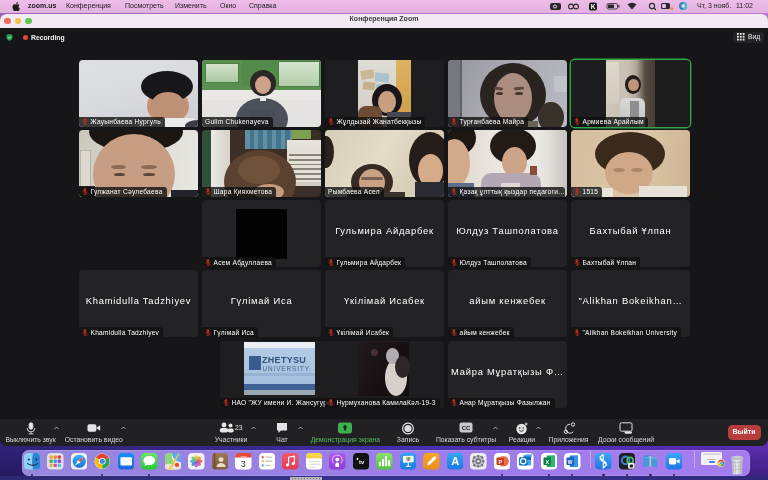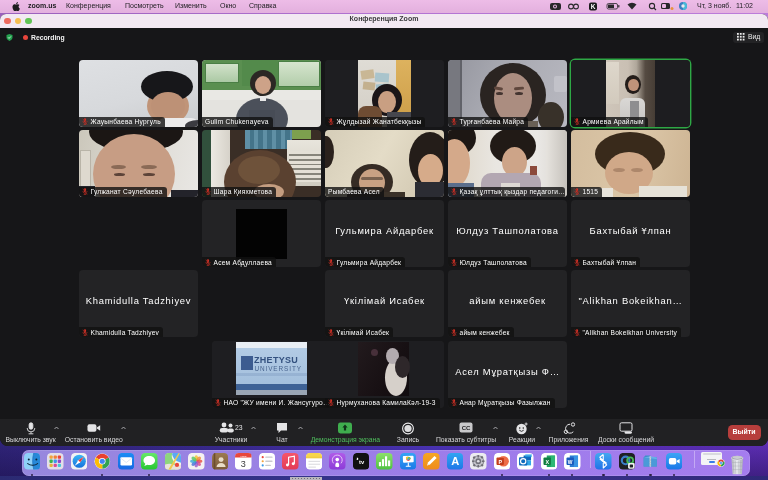--- a/index.html
+++ b/index.html
@@ -399,20 +399,36 @@
             <path d="M1.4 5.2a3.6 3.6 0 0 0 7.2 0" fill="none" stroke="#d93025" stroke-width="1"></path>
             <rect x="4.5" y="8.8" width="1" height="1.8"></rect>
             <rect x="2.8" y="10.6" width="4.4" height="1"></rect>
           </g>
           <line x1="1.2" y1="1.2" x2="8.8" y2="10.8" stroke="#d93025" stroke-width="1"></line>
           <line x1="2.1" y1="0.6" x2="9.7" y2="10.2" stroke="#232325" stroke-width="0.7"></line>
         </svg>
         <span>Бахтыбай Ұлпан</span>
       </div>
     </div>
+<div class="tile" style="left:202px;top:256.9px;">
+      <div class="bigname">Гүлімай Иса</div>
+      <div class="lbl">
+        <svg class="mic" viewBox="0 0 10 12">
+          <g fill="#d93025">
+            <rect x="3.2" y="0.6" width="3.6" height="6.2" rx="1.8"></rect>
+            <path d="M1.4 5.2a3.6 3.6 0 0 0 7.2 0" fill="none" stroke="#d93025" stroke-width="1"></path>
+            <rect x="4.5" y="8.8" width="1" height="1.8"></rect>
+            <rect x="2.8" y="10.6" width="4.4" height="1"></rect>
+          </g>
+          <line x1="1.2" y1="1.2" x2="8.8" y2="10.8" stroke="#d93025" stroke-width="1"></line>
+          <line x1="2.1" y1="0.6" x2="9.7" y2="10.2" stroke="#232325" stroke-width="0.7"></line>
+        </svg>
+        <span>Гүлімай Иса</span>
+      </div>
+    </div>
 <div class="tile" style="left:325px;top:256.9px;">
       <div class="bigname">Үкілімай Исабек</div>
       <div class="lbl">
         <svg class="mic" viewBox="0 0 10 12">
           <g fill="#d93025">
             <rect x="3.2" y="0.6" width="3.6" height="6.2" rx="1.8"></rect>
             <path d="M1.4 5.2a3.6 3.6 0 0 0 7.2 0" fill="none" stroke="#d93025" stroke-width="1"></path>
             <rect x="4.5" y="8.8" width="1" height="1.8"></rect>
             <rect x="2.8" y="10.6" width="4.4" height="1"></rect>
           </g>
@@ -447,21 +463,21 @@
             <path d="M1.4 5.2a3.6 3.6 0 0 0 7.2 0" fill="none" stroke="#d93025" stroke-width="1"></path>
             <rect x="4.5" y="8.8" width="1" height="1.8"></rect>
             <rect x="2.8" y="10.6" width="4.4" height="1"></rect>
           </g>
           <line x1="1.2" y1="1.2" x2="8.8" y2="10.8" stroke="#d93025" stroke-width="1"></line>
           <line x1="2.1" y1="0.6" x2="9.7" y2="10.2" stroke="#232325" stroke-width="0.7"></line>
         </svg>
         <span>"Alikhan Bokeikhan University</span>
       </div>
     </div>
-<div class="tile" style="left:212px;top:327.2px;">
+<div class="tile" style="left:220px;top:327.2px;">
       <div class="t-rc" style="left:0px;top:0px;width:119px;height:67px;background:#1e1e21;"></div>
       <div class="t-rc" style="left:23.6px;top:1.4px;width:71.7px;height:52.7px;background:linear-gradient(#b5cde6,#9fbcda);"></div>
       <div class="t-rc" style="left:23.6px;top:1.4px;width:71.7px;height:6px;background:#e9eef4;"></div>
       <div class="t-rc" style="left:29px;top:15px;width:12px;height:14px;background:#3c5c90;"></div>
       <div style="position:absolute;left:42px;top:14px;font-size:9px;font-weight:bold;color:#33517f;letter-spacing:0.3px;">ZHETYSU</div>
       <div style="position:absolute;left:42.5px;top:24px;font-size:6.4px;color:#48648e;letter-spacing:0.9px;">UNIVERSITY</div>
       <div class="t-rc" style="left:23.6px;top:32px;width:71.7px;height:3px;background:rgba(120,150,190,0.35);"></div>
       <div class="t-rc" style="left:23.6px;top:43px;width:71.7px;height:6.5px;background:#3e6296;"></div>
       <div class="t-rc" style="left:23.6px;top:49.5px;width:71.7px;height:4.6px;background:#9aa6b4;"></div>
       <div class="lbl">
@@ -493,21 +509,21 @@
             <rect x="4.5" y="8.8" width="1" height="1.8"></rect>
             <rect x="2.8" y="10.6" width="4.4" height="1"></rect>
           </g>
           <line x1="1.2" y1="1.2" x2="8.8" y2="10.8" stroke="#d93025" stroke-width="1"></line>
           <line x1="2.1" y1="0.6" x2="9.7" y2="10.2" stroke="#232325" stroke-width="0.7"></line>
         </svg>
         <span>Нурмуханова КамилаКəл-19-3</span>
       </div>
     </div>
 <div class="tile" style="left:448px;top:327.2px;">
-      <div class="bigname">Асел Мұратқызы Ф…</div>
+      <div class="bigname">Майра Мұратқызы Ф…</div>
       <div class="lbl">
         <svg class="mic" viewBox="0 0 10 12">
           <g fill="#d93025">
             <rect x="3.2" y="0.6" width="3.6" height="6.2" rx="1.8"></rect>
             <path d="M1.4 5.2a3.6 3.6 0 0 0 7.2 0" fill="none" stroke="#d93025" stroke-width="1"></path>
             <rect x="4.5" y="8.8" width="1" height="1.8"></rect>
             <rect x="2.8" y="10.6" width="4.4" height="1"></rect>
           </g>
           <line x1="1.2" y1="1.2" x2="8.8" y2="10.8" stroke="#d93025" stroke-width="1"></line>
           <line x1="2.1" y1="0.6" x2="9.7" y2="10.2" stroke="#232325" stroke-width="0.7"></line>

